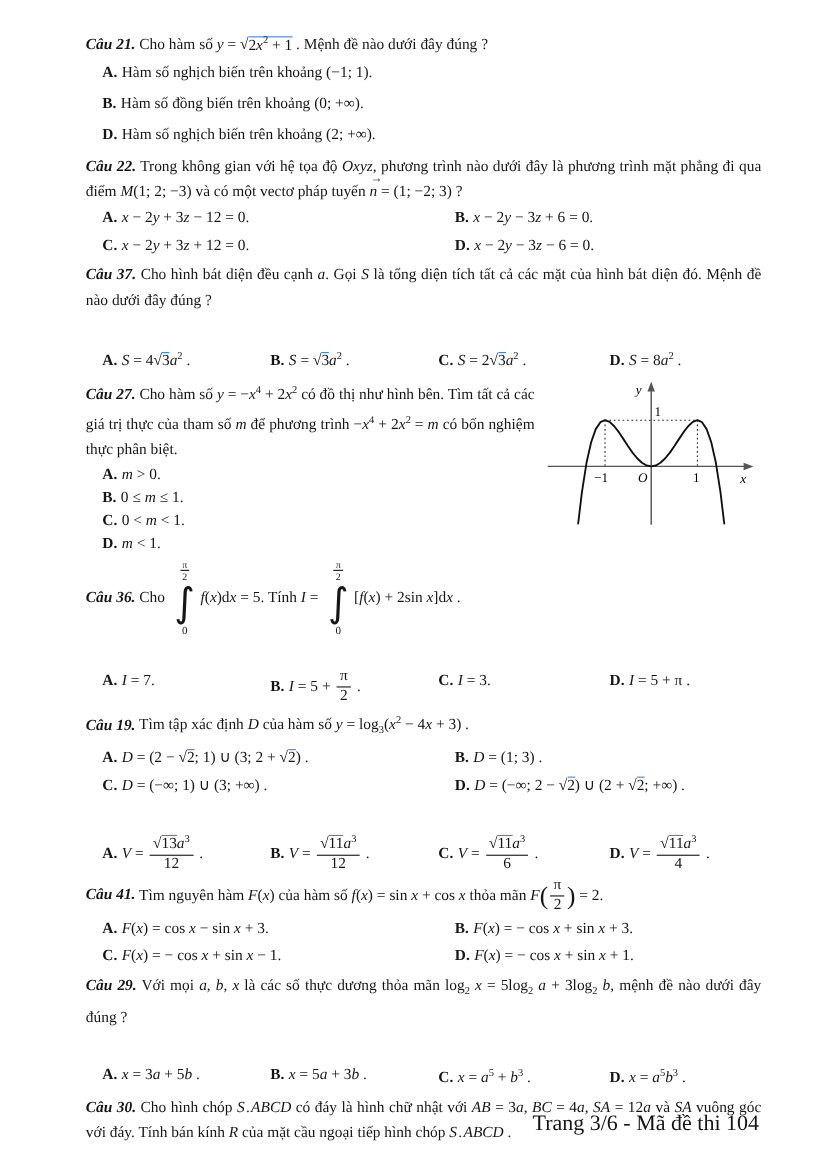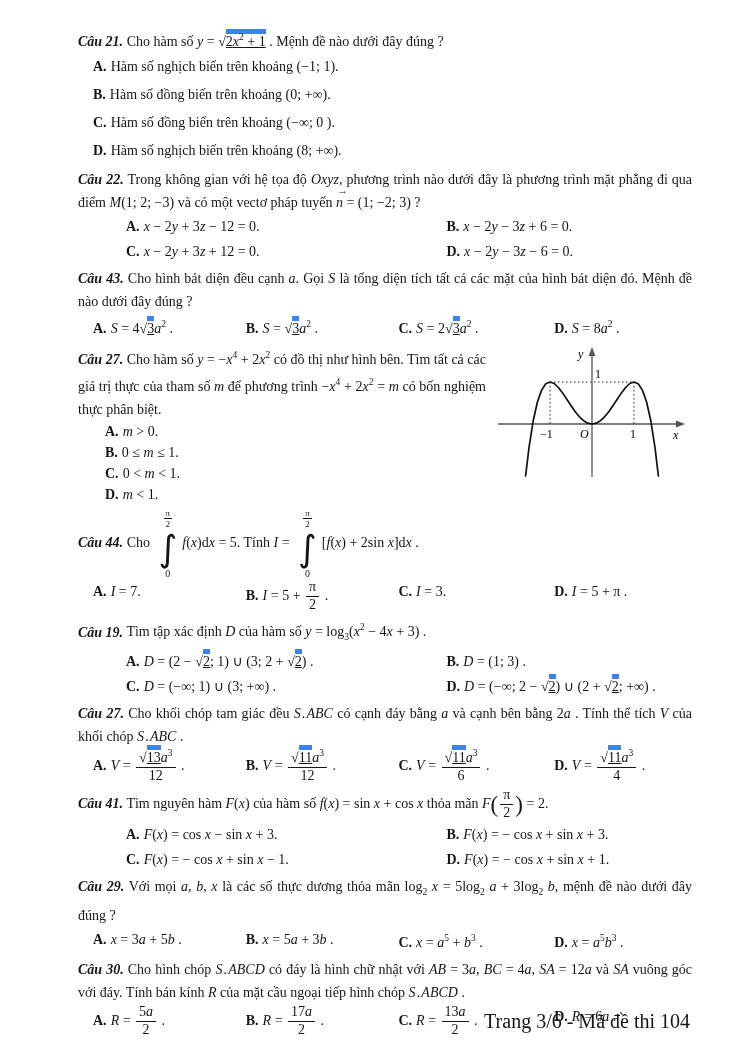--- a/index.html
+++ b/index.html
@@ -13,29 +13,29 @@
     overflow:hidden;
   }
   .sheet { position:absolute; inset:0; padding:26px 58px 0 78px; }
   .question { margin-bottom:3px; }
   .question::after { content:""; display:block; clear:both; }
   .stem { text-align:justify; line-height:23px; }
   .qlabel { font-weight:bold;font-style:italic; }
   .opts { padding-left:15px; }
   .opt-letter { font-weight:bold; margin-right:4px; }
   .opts.list .opt { line-height:28px; }
-  .opts.list.tight .opt { line-height:21px;margin-left:12px; }
+  .opts.list.tight .opt { line-height:21px; }
   .opts.grid2 { display:grid; grid-template-columns:53.5% 46.5%; }
-  .opts.grid2 .opt { line-height:25px;margin-left:33px; }
+  .opts.grid2 .opt { line-height:25px; }
   .opts.grid4 { display:grid; grid-template-columns:25.5% 25.5% 26% 23%; }
-  .opts.grid4 .opt { line-height:25px; }
+  .opts.grid4 .opt { line-height:25px;margin-top:28px; }
   i { font-style:italic; }
   sup { font-size:9.5px; }
   sub { font-size:9.5px; }
-  .ovl { border-top:5px solid #3b82f6;text-decoration:underline; }
+  .ovl { border-top:1px solid #3b82f6; }
   .frac {
     display:inline-flex; flex-direction:column; align-items:center;
     vertical-align:middle; margin:0 2px; line-height:1.2; text-align:center;
   }
   .frac .num { border-bottom:1px solid #151515; padding:0 3px; }
   .frac .den { padding:0 3px; }
   .intg { display:inline-flex; flex-direction:column; align-items:center;
     vertical-align:middle; margin:0 5px; line-height:1; }
   .intg .itop { font-size:9px; }
   .intg .itop .frac { margin:0; line-height:1.15; }
@@ -53,37 +53,36 @@
 </head>
 <body>
 
 <div class="sheet">
 
   <section class="question">
     <div class="stem"><b class="qlabel">Câu 21.</b> <span>Cho hàm số <i>y</i> = √<span class="ovl">2<i>x</i><sup>2</sup> + 1</span> . Mệnh đề nào dưới đây đúng ?</span></div>
     <div class="opts list">
       <div class="opt"><b class="opt-letter">A.</b><span>Hàm số nghịch biến trên khoảng (−1; 1).</span></div>
       <div class="opt"><b class="opt-letter">B.</b><span>Hàm số đồng biến trên khoảng (0; +∞).</span></div>
-      <div class="opt"><b class="opt-letter">C.</b><span>Hàm số đồng biến trên khoảng (−∞; 0 ).</span></div>
-      <div class="opt"><b class="opt-letter">D.</b><span>Hàm số nghịch biến trên khoảng (8; +∞).</span></div>
+      <div class="opt"><b class="opt-letter">D.</b><span>Hàm số nghịch biến trên khoảng (2; +∞).</span></div>
     </div>
   </section>
 
   <section class="question">
     <div class="stem"><b class="qlabel">Câu 22.</b> <span>Trong không gian với hệ tọa độ <i>Oxyz</i>, phương trình nào dưới đây là phương trình mặt phẳng đi qua điểm <i>M</i>(1; 2; −3) và có một vectơ pháp tuyến <span class="vec"><i>n</i></span> = (1; −2; 3) ?</span></div>
     <div class="opts grid2">
       <div class="opt"><b class="opt-letter">A.</b><span><i>x</i> − 2<i>y</i> + 3<i>z</i> − 12 = 0.</span></div>
       <div class="opt"><b class="opt-letter">B.</b><span><i>x</i> − 2<i>y</i> − 3<i>z</i> + 6 = 0.</span></div>
       <div class="opt"><b class="opt-letter">C.</b><span><i>x</i> − 2<i>y</i> + 3<i>z</i> + 12 = 0.</span></div>
       <div class="opt"><b class="opt-letter">D.</b><span><i>x</i> − 2<i>y</i> − 3<i>z</i> − 6 = 0.</span></div>
     </div>
   </section>
 
   <section class="question">
-    <div class="stem"><b class="qlabel">Câu 43.</b> <span>Cho hình bát diện đều cạnh <i>a</i>. Gọi <i>S</i> là tổng diện tích tất cả các mặt của hình bát diện đó. Mệnh đề nào dưới đây đúng ?</span></div>
+    <div class="stem"><b class="qlabel">Câu 37.</b> <span>Cho hình bát diện đều cạnh <i>a</i>. Gọi <i>S</i> là tổng diện tích tất cả các mặt của hình bát diện đó. Mệnh đề nào dưới đây đúng ?</span></div>
     <div class="opts grid4">
       <div class="opt"><b class="opt-letter">A.</b><span><i>S</i> = 4√<span class="ovl">3</span><i>a</i><sup>2</sup> .</span></div>
       <div class="opt"><b class="opt-letter">B.</b><span><i>S</i> = √<span class="ovl">3</span><i>a</i><sup>2</sup> .</span></div>
       <div class="opt"><b class="opt-letter">C.</b><span><i>S</i> = 2√<span class="ovl">3</span><i>a</i><sup>2</sup> .</span></div>
       <div class="opt"><b class="opt-letter">D.</b><span><i>S</i> = 8<i>a</i><sup>2</sup> .</span></div>
     </div>
   </section>
 
   <section class="question">
     <svg class="fig" viewBox="0 0 200 140">
@@ -110,21 +109,21 @@
     <div class="stem"><b class="qlabel">Câu 27.</b> <span>Cho hàm số <i>y</i> = −<i>x</i><sup>4</sup> + 2<i>x</i><sup>2</sup> có đồ thị như hình bên. Tìm tất cả các giá trị thực của tham số <i>m</i> để phương trình −<i>x</i><sup>4</sup> + 2<i>x</i><sup>2</sup> = <i>m</i> có bốn nghiệm thực phân biệt.</span></div>
     <div class="opts list tight">
       <div class="opt"><b class="opt-letter">A.</b><span><i>m</i> &gt; 0.</span></div>
       <div class="opt"><b class="opt-letter">B.</b><span>0 ≤ <i>m</i> ≤ 1.</span></div>
       <div class="opt"><b class="opt-letter">C.</b><span>0 &lt; <i>m</i> &lt; 1.</span></div>
       <div class="opt"><b class="opt-letter">D.</b><span><i>m</i> &lt; 1.</span></div>
     </div>
   </section>
 
   <section class="question">
-    <div class="stem"><b class="qlabel">Câu 44.</b> <span>Cho <span class="intg">
+    <div class="stem"><b class="qlabel">Câu 36.</b> <span>Cho <span class="intg">
             <span class="itop"><span class="frac">
                 <span class="num">π</span>
                 <span class="den">2</span>
               </span></span>
             <span class="isym">∫</span>
             <span class="ibot">0</span>
           </span><i>f</i>(<i>x</i>)d<i>x</i> = 5. Tính <i>I</i> = <span class="intg">
             <span class="itop"><span class="frac">
                 <span class="num">π</span>
                 <span class="den">2</span>
@@ -147,21 +146,20 @@
     <div class="stem"><b class="qlabel">Câu 19.</b> <span>Tìm tập xác định <i>D</i> của hàm số <i>y</i> = log<sub>3</sub>(<i>x</i><sup>2</sup> − 4<i>x</i> + 3) .</span></div>
     <div class="opts grid2">
       <div class="opt"><b class="opt-letter">A.</b><span><i>D</i> = (2 − √<span class="ovl">2</span>; 1) ∪ (3; 2 + √<span class="ovl">2</span>) .</span></div>
       <div class="opt"><b class="opt-letter">B.</b><span><i>D</i> = (1; 3) .</span></div>
       <div class="opt"><b class="opt-letter">C.</b><span><i>D</i> = (−∞; 1) ∪ (3; +∞) .</span></div>
       <div class="opt"><b class="opt-letter">D.</b><span><i>D</i> = (−∞; 2 − √<span class="ovl">2</span>) ∪ (2 + √<span class="ovl">2</span>; +∞) .</span></div>
     </div>
   </section>
 
   <section class="question">
-    <div class="stem"><b class="qlabel">Câu 27.</b> <span>Cho khối chóp tam giác đều <i>S</i> . <i>ABC</i> có cạnh đáy bằng <i>a</i> và cạnh bên bằng 2<i>a</i> .  Tính thể tích <i>V</i> của khối chóp <i>S</i> . <i>ABC</i> .</span></div>
     <div class="opts grid4">
       <div class="opt"><b class="opt-letter">A.</b><span><i>V</i> = <span class="frac">
               <span class="num">√<span class="ovl">13</span><i>a</i><sup>3</sup></span>
               <span class="den">12</span>
             </span> .</span></div>
       <div class="opt"><b class="opt-letter">B.</b><span><i>V</i> = <span class="frac">
               <span class="num">√<span class="ovl">11</span><i>a</i><sup>3</sup></span>
               <span class="den">12</span>
             </span> .</span></div>
       <div class="opt"><b class="opt-letter">C.</b><span><i>V</i> = <span class="frac">

